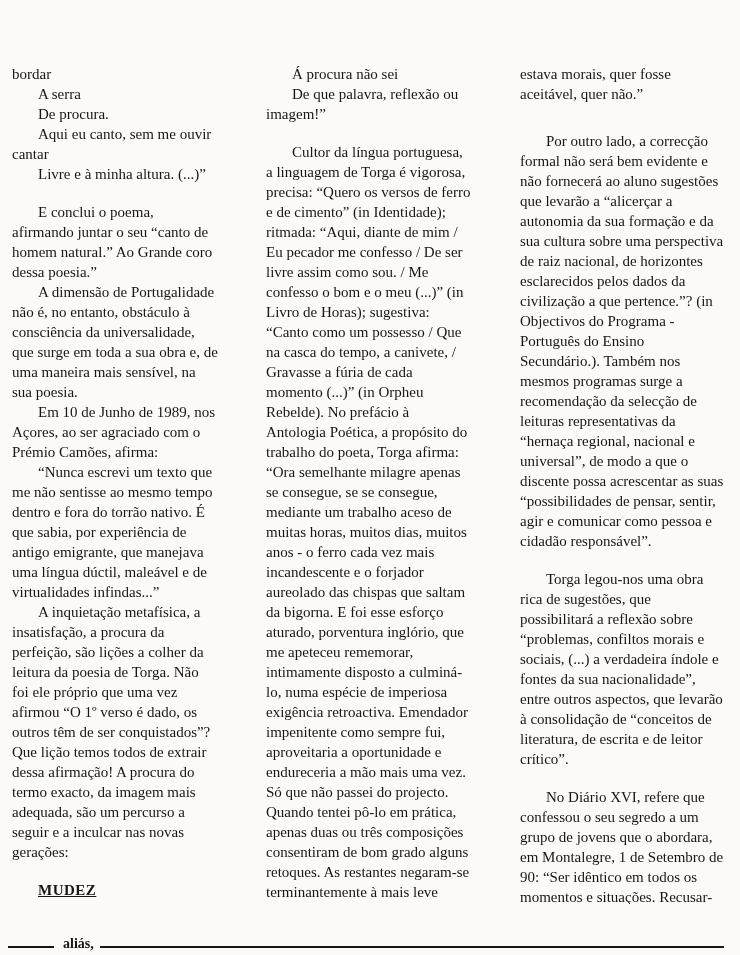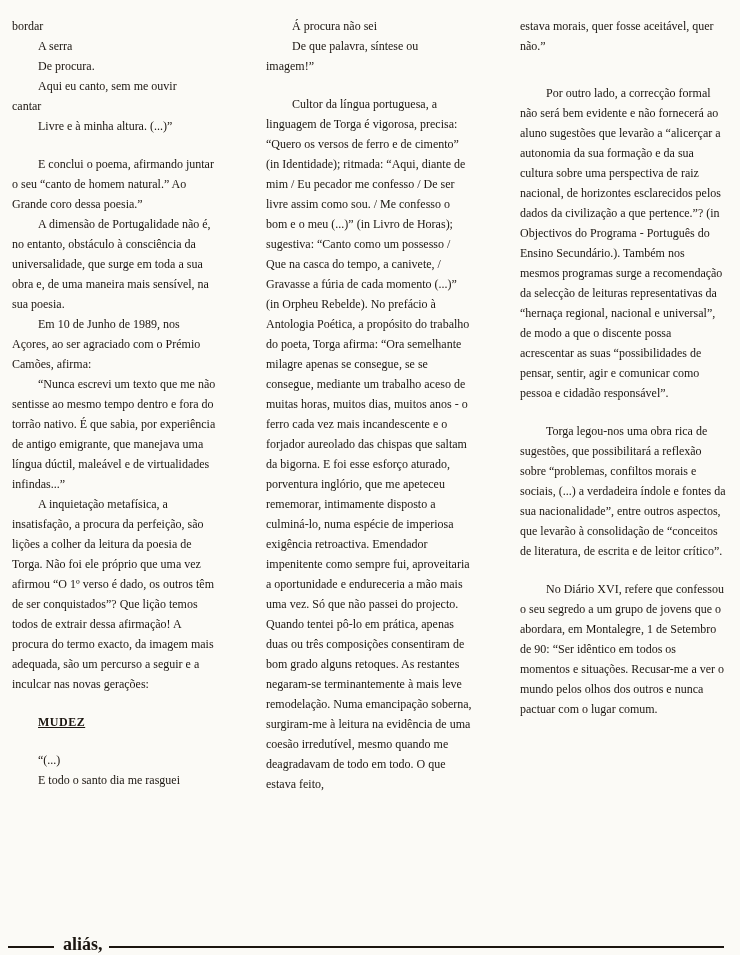--- a/index.html
+++ b/index.html
@@ -25,23 +25,24 @@
     display: flex;
     padding: 16px 16px 0 12px;
     gap: 48px;
     height: 904px;
     box-sizing: border-box;
     overflow: hidden;
   }
   .column {
     width: 206px;
     flex: 0 0 206px;
-    font-size: 12px;
+    font-size: 15px;
     line-height: 20px;
     text-align: left;
+    margin-top: 48px;
   }
   .para {
     margin: 0;
     text-indent: 26px;
   }
   .para.no-indent {
     text-indent: 0;
   }
   .verse {
     margin: 0;
@@ -71,21 +72,21 @@
   }
   .rule {
     height: 0;
     border-bottom: 2.5px solid var(--ink, #1b1510);
     margin-bottom: 3px;
   }
   .rule.short { width: 46px; }
   .rule.long { flex: 1; }
   .footer-word {
     font-weight: bold;
-    font-size: 18px;
+    font-size: 14px;
     line-height: 14px;
     padding: 0 6px 0 9px;
     white-space: nowrap;
   }
 </style>
 </head>
 <body style="background: rgb(251, 250, 246);">
 
 <div class="page">
   <div class="columns">
@@ -105,21 +106,21 @@
         <p class="para"><span>A inquietação metafísica, a insatisfação, a procura da perfeição, são lições a colher da leitura da poesia de Torga. Não foi ele próprio que uma vez afirmou “O 1º verso é dado, os outros têm de ser conquistados”? Que lição temos todos de extrair dessa afirmação! A procura do termo exacto, da imagem mais adequada, são um percurso a seguir e a inculcar nas novas gerações:</span></p>
         <div class="heading gap-1"><span>MUDEZ</span></div>
         <div class="verse gap-1">
           <div class="verse-line indented"><span>“(...)</span></div>
           <div class="verse-line indented"><span>E todo o santo dia me rasguei</span></div>
         </div>
       </div>
       <div class="column">
         <div class="verse">
           <div class="verse-line indented"><span>Á procura não sei</span></div>
-          <div class="verse-line indented"><span>De que palavra, síntese ou</span></div>
+          <div class="verse-line indented"><span>De que palavra, reflexão ou</span></div>
           <div class="verse-line"><span>imagem!”</span></div>
         </div>
         <p class="para gap-1"><span>Cultor da língua portuguesa, a linguagem de Torga é vigorosa, precisa: “Quero os versos de ferro e de cimento” (in </span><span class="italic">Identidade</span><span>); ritmada: “Aqui, diante de mim / Eu pecador me confesso / De ser livre assim como sou. / Me confesso o bom e o meu (...)” (in </span><span class="italic">Livro de Horas</span><span>); sugestiva: “Canto como um possesso / Que na casca do tempo, a canivete, / Gravasse a fúria de cada momento (...)” (in </span><span class="italic">Orpheu Rebelde</span><span>). No prefácio à </span><span class="italic">Antologia Poética</span><span>, a propósito do trabalho do poeta, Torga afirma: “Ora semelhante milagre apenas se consegue, se se consegue, mediante um trabalho aceso de muitas horas, muitos dias, muitos anos - o ferro cada vez mais incandescente e o forjador aureolado das chispas que saltam da bigorna. E foi esse esforço aturado, porventura inglório, que me apeteceu rememorar, intimamente disposto a culminá-lo, numa espécie de imperiosa exigência retroactiva. Emendador impenitente como sempre fui, aproveitaria a oportunidade e endureceria a mão mais uma vez. Só que não passei do projecto. Quando tentei pô-lo em prática, apenas duas ou três composições consentiram de bom grado alguns retoques. As restantes negaram-se terminantemente à mais leve remodelação. Numa emancipação soberna, surgiram-me à leitura na evidência de uma coesão irredutível, mesmo quando me deagradavam de todo em todo. O que estava feito,</span></p>
       </div>
       <div class="column">
         <p class="para no-indent"><span>estava morais, quer fosse aceitável, quer não.”</span></p>
         <p class="para gap-2"><span>Por outro lado, a correcção formal não será bem evidente e não fornecerá ao aluno sugestões que levarão a “alicerçar a autonomia da sua formação e da sua cultura sobre uma perspectiva de raiz nacional, de horizontes esclarecidos pelos dados da civilização a que pertence.”? (in </span><span class="italic">Objectivos do Programa - Português do Ensino Secundário.</span><span>). Também nos mesmos programas surge a recomendação da selecção de leituras representativas da “hernaça regional, nacional e universal”, de modo a que o discente possa acrescentar as suas “possibilidades de pensar, sentir, agir e comunicar como pessoa e cidadão responsável”.</span></p>
         <p class="para gap-1"><span>Torga legou-nos uma obra rica de sugestões, que possibilitará a reflexão sobre “problemas, confiltos morais e sociais, (...) a verdadeira índole e fontes da sua nacionalidade”, entre outros aspectos, que levarão à consolidação de “conceitos de literatura, de escrita e de leitor crítico”.</span></p>
         <p class="para gap-1"><span>No </span><span class="italic">Diário XVI</span><span>, refere que confessou o seu segredo a um grupo de jovens que o abordara, em Montalegre, 1 de Setembro de 90: “Ser idêntico em todos os momentos e situações. Recusar-me a ver o mundo pelos olhos dos outros e nunca pactuar com o lugar comum.</span></p>
       </div>

